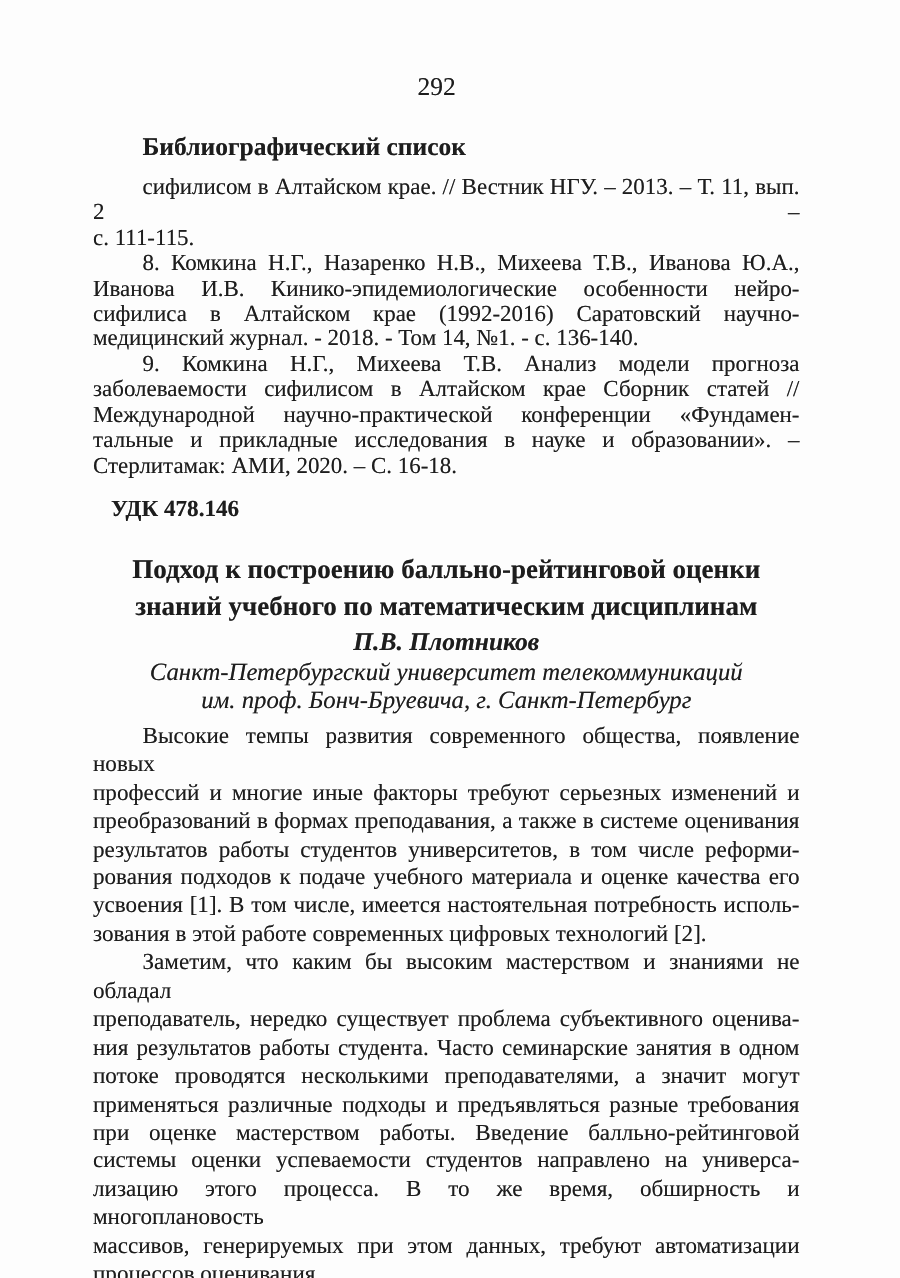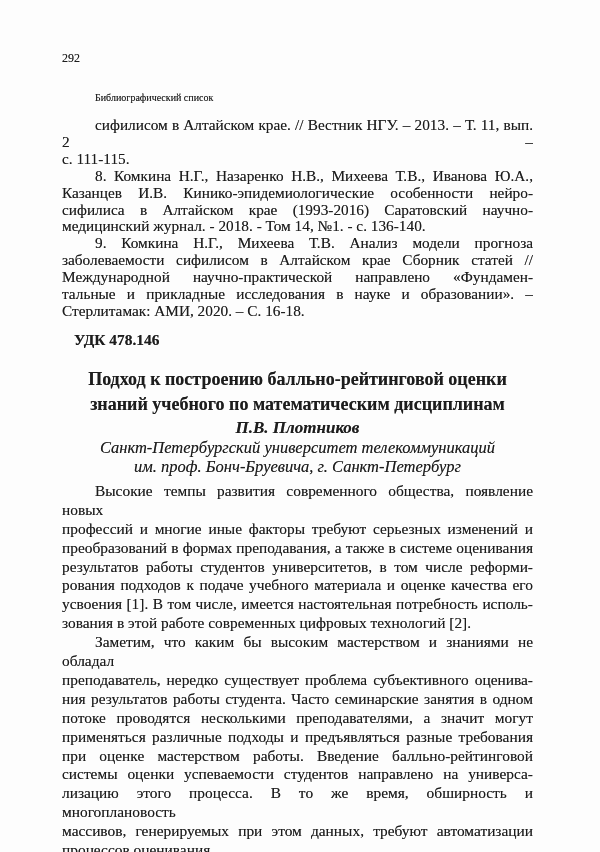--- a/index.html
+++ b/index.html
@@ -11,26 +11,26 @@
     -webkit-font-smoothing: antialiased;
   }
   .sheet {
     box-sizing: border-box;
     width: 600px; height: 852px;
     padding: 48px 67px 0 62px;
     overflow: hidden;
     text-shadow: 0 0 0.4px rgba(20,20,20,0.55);
   }
   .pagenum {
-    font-size: 12px; line-height: 20px;
-    text-align: left;
+    font-size: 17px; line-height: 20px;
+    text-align: center;
     margin: 0 13px 21px 0;
   }
   .bib-heading {
-    font-size: 10px; font-weight: normal;
+    font-size: 17px; font-weight: bold;
     line-height: 18px;
     text-indent: 33px;
     margin: 0 0 10px 0;
   }
   .para { margin: 0; }
   
   .just .ln {
     display: block;
     text-align: justify;
     text-align-last: justify;
@@ -73,29 +73,29 @@
 
   <h2 class="bib-heading">Библиографический список</h2>
 
   <p class="para just ref">
       <span class="ln">сифилисом в Алтайском крае. // Вестник НГУ. – 2013. – Т. 11, вып. 2 –</span>
       <span class="ln">с. 111-115.</span>
     </p>
 
   <p class="para just ref">
       <span class="ln">8. Комкина Н.Г., Назаренко Н.В., Михеева Т.В., Иванова Ю.А.,</span>
-      <span class="ln">Казанцев И.В. Кинико-эпидемиологические особенности нейро-</span>
-      <span class="ln">сифилиса в Алтайском крае (1993-2016) Саратовский научно-</span>
+      <span class="ln">Иванова И.В. Кинико-эпидемиологические особенности нейро-</span>
+      <span class="ln">сифилиса в Алтайском крае (1992-2016) Саратовский научно-</span>
       <span class="ln">медицинский журнал. - 2018. - Том 14, №1. - с. 136-140.</span>
     </p>
 
   <p class="para just ref">
       <span class="ln">9. Комкина Н.Г., Михеева Т.В.  Анализ модели прогноза</span>
       <span class="ln">заболеваемости сифилисом в Алтайском крае Сборник статей //</span>
-      <span class="ln">Международной научно-практической направлено «Фундамен-</span>
+      <span class="ln">Международной научно-практической конференции «Фундамен-</span>
       <span class="ln">тальные и прикладные исследования в науке и образовании». –</span>
       <span class="ln">Стерлитамак: АМИ, 2020. – С. 16-18.</span>
     </p>
 
   <div class="udk">УДК 478.146</div>
 
   <h1 class="title center para">
       <span class="ln">Подход к построению балльно-рейтинговой оценки</span>
       <span class="ln">знаний учебного по математическим дисциплинам</span>
     </h1>

